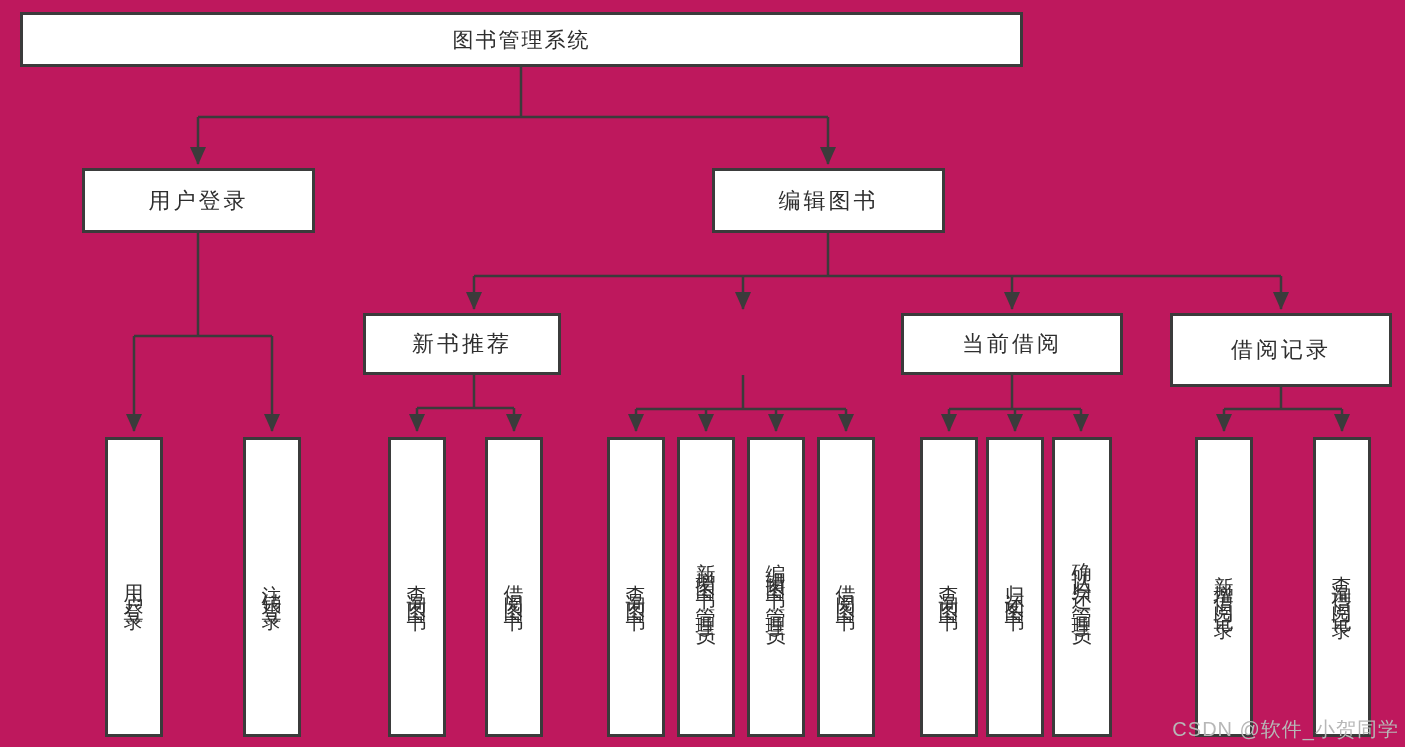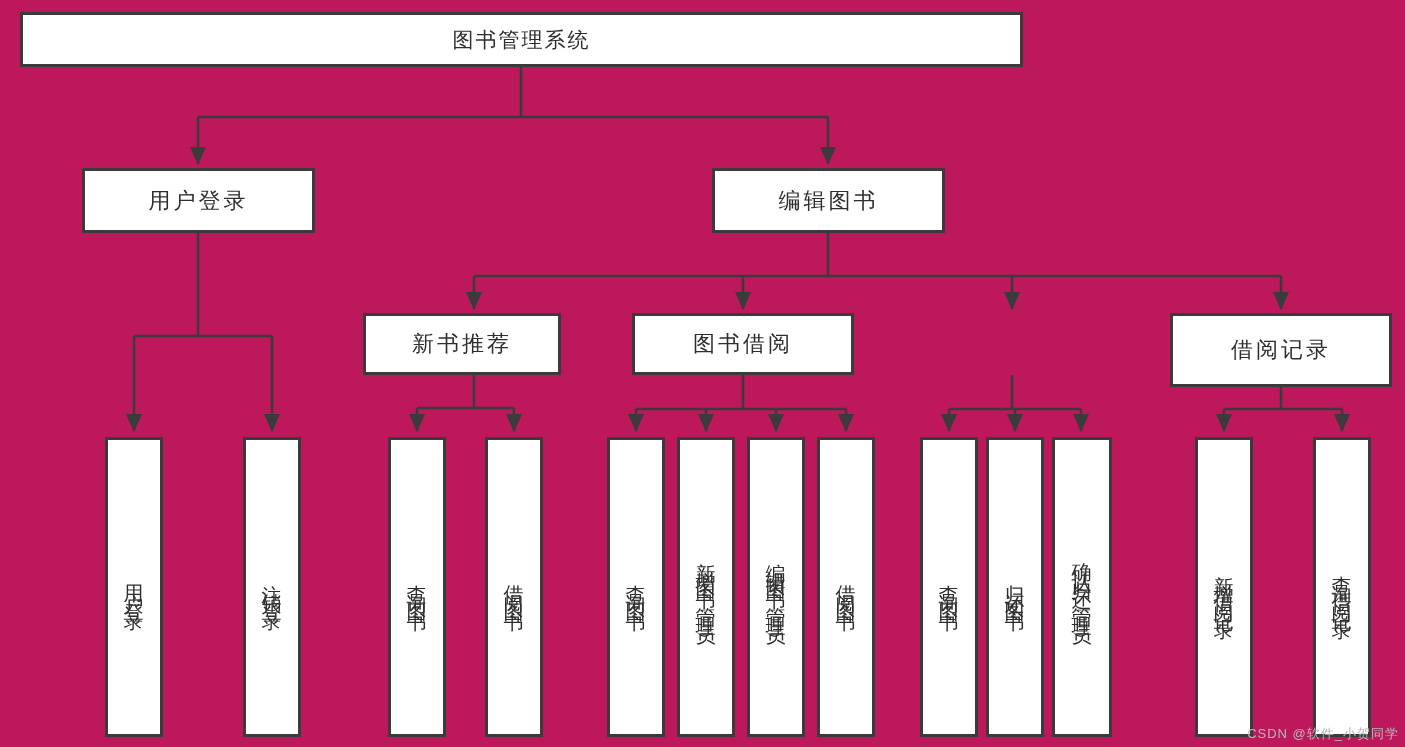--- a/index.html
+++ b/index.html
@@ -46,21 +46,21 @@
   .node.leaf span {
     writing-mode: vertical-rl;
     text-orientation: mixed;
     letter-spacing: 9px;
     line-height: 1;
   }
   .watermark {
     position: absolute;
     right: 6px;
     bottom: 4px;
-    font-size: 13px;
+    font-size: 20px;
     color: #b7b7b7;
     letter-spacing: 1px;
     z-index: 2;
     white-space: nowrap;
     margin-left: 36px;
   }
 </style>
 </head>
 <body>
 
@@ -115,21 +115,21 @@
       <path d="M1342,409 V431" marker-end="url(#ah)"></path>
     </g>
   </svg>
 
   <div class="node root" style="left:20px;top:12px;width:1003px;height:55px">图书管理系统</div>
 
   <div class="node lvl" style="left:82px;top:168px;width:233px;height:65px">用户登录</div>
   <div class="node lvl" style="left:712px;top:168px;width:233px;height:65px">编辑图书</div>
 
   <div class="node lvl" style="left:363px;top:313px;width:198px;height:62px">新书推荐</div>
-  <div class="node lvl" style="left:632px;top:313px;width:222px;height:62px">图书借阅</div>
+  <div class="node lvl" style="left:901px;top:313px;width:222px;height:62px">当前借阅</div>
   <div class="node lvl" style="left:1170px;top:313px;width:222px;height:74px">借阅记录</div>
 
   <div class="node leaf" style="left:105px;top:437px;width:58px;height:300px">
     <span>用户登录</span>
   </div>
   <div class="node leaf" style="left:243px;top:437px;width:58px;height:300px">
     <span>注销登录</span>
   </div>
 
   <div class="node leaf" style="left:388px;top:437px;width:58px;height:300px">

